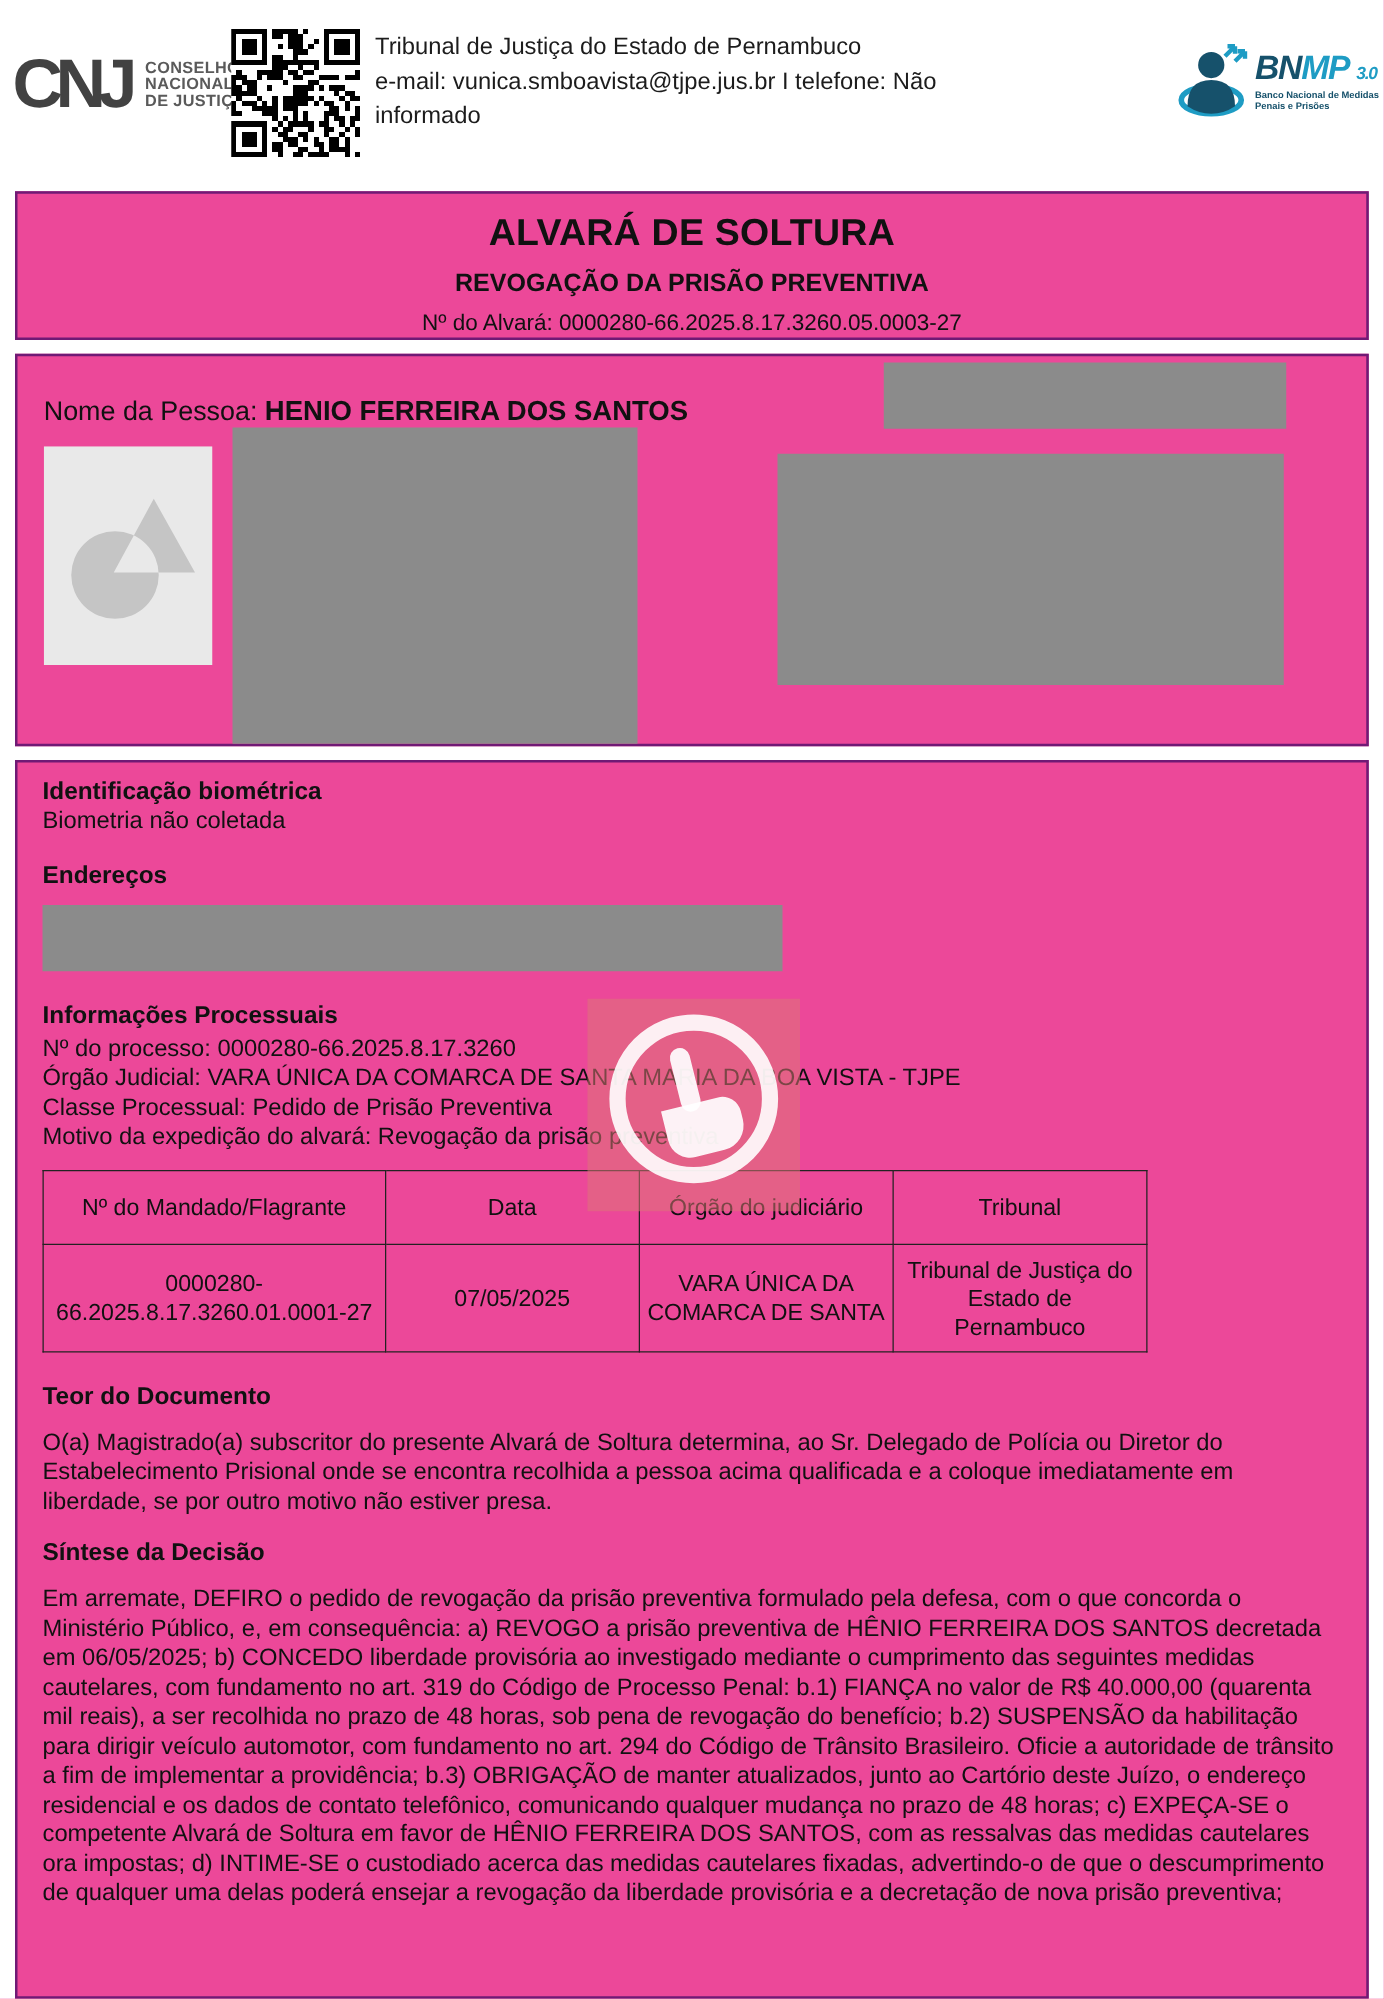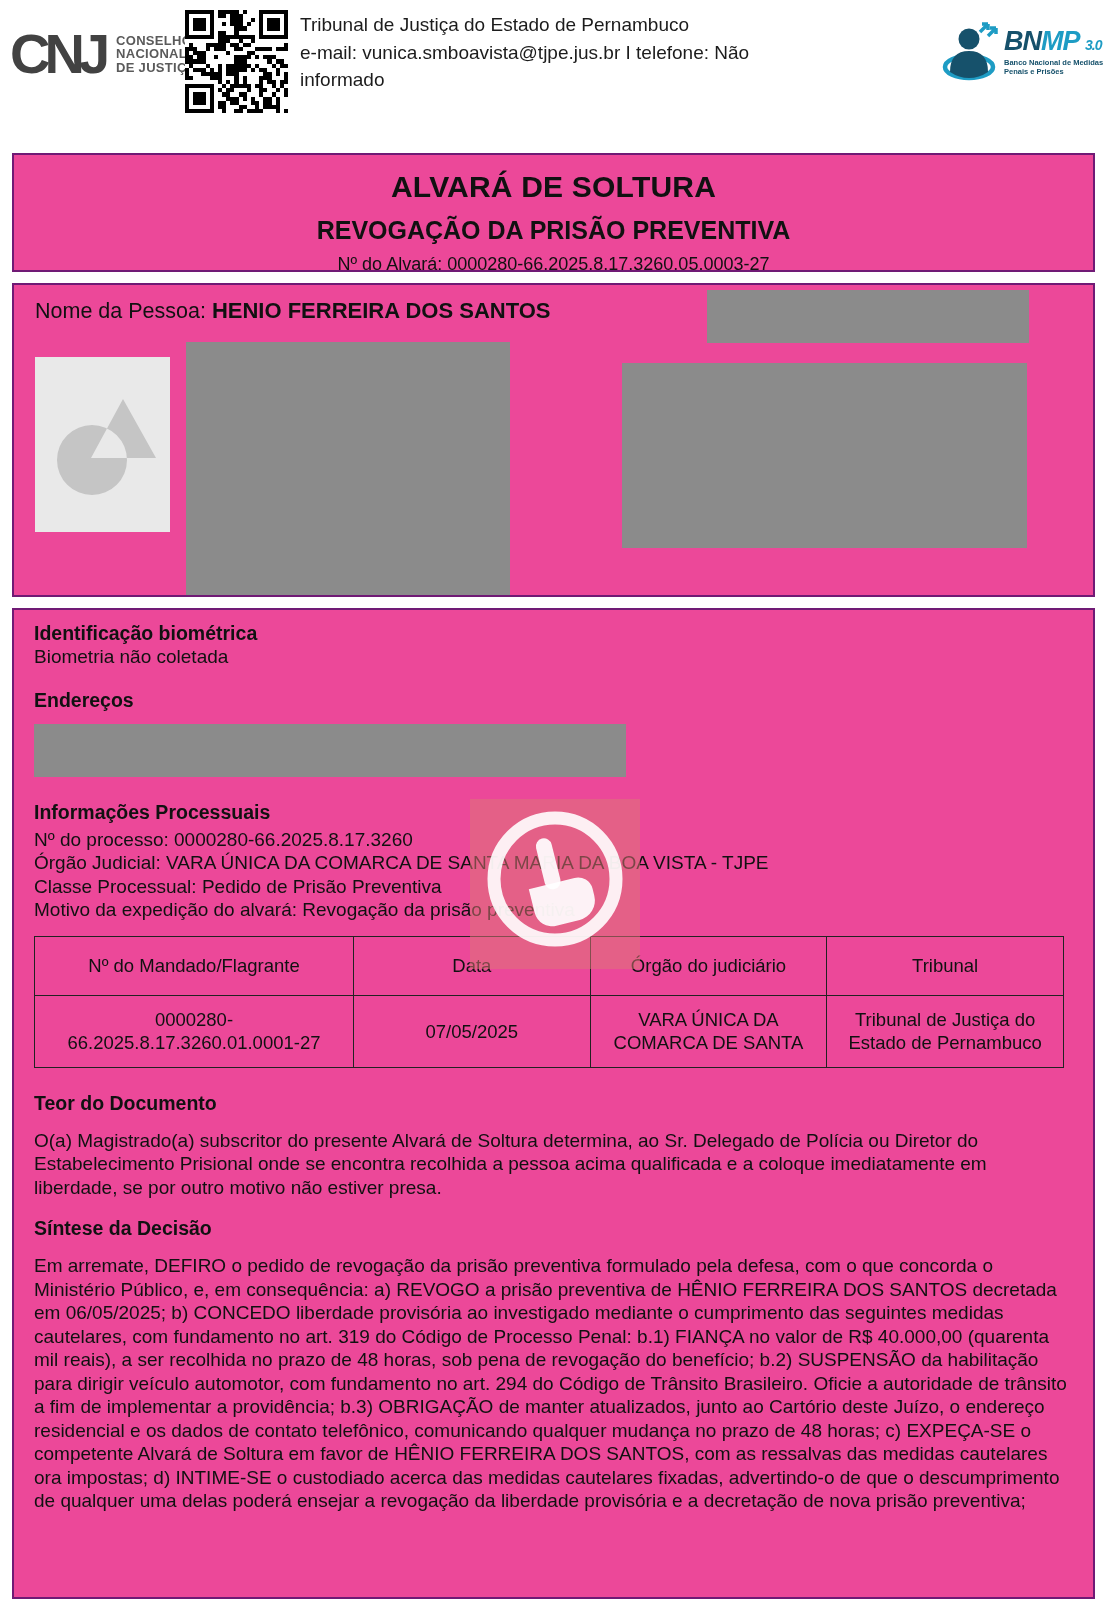--- a/index.html
+++ b/index.html
@@ -3,59 +3,59 @@
 <meta charset="utf-8">
 <style>
   html,body{margin:0;padding:0;}
   body{
     width:1107px;height:1599px;position:relative;overflow:hidden;
     background:#ffffff;color:#111;
     font-family:"Liberation Sans","DejaVu Sans",sans-serif;
     -webkit-font-smoothing:antialiased;
   }
   
-  .header-band{position:absolute;top:0;left:0;width:1057px;height:148px;}
+  .header-band{position:absolute;top:13px;left:0;width:1057px;height:148px;}
   .cnj-logo{position:absolute;left:10px;top:26px;display:flex;align-items:center;}
   .cnj-acronym{
     font-size:56px;font-weight:800;letter-spacing:-6px;color:#424242;
     line-height:56px;transform:scaleY(.98);
   }
   .cnj-lines{margin-left:12px;font-size:13px;line-height:13.5px;color:#5a5a5a;font-weight:600;letter-spacing:.3px;}
   .qr-box{position:absolute;left:185px;top:10px;width:103px;height:103px;}
   .court-info{position:absolute;left:300px;top:11px;width:478px;font-size:19px;line-height:27.5px;color:#1c1c1c;}
   .court-info .l2{letter-spacing:.1px;}
   .bnmp-logo{position:absolute;left:942px;top:22px;display:flex;align-items:flex-start;}
   .bnmp-text{margin-left:4px;margin-top:6px;}
   .bnmp-word{font-size:27px;font-weight:800;font-style:italic;line-height:26px;letter-spacing:-1px;}
   .bnmp-word .dark{color:#16516b;}
   .bnmp-word .teal{color:#1e9cc4;}
   .bnmp-ver{font-size:14px;font-weight:700;color:#1e9cc4;font-style:italic;}
   .bnmp-tag{font-size:7.5px;font-weight:700;color:#16516b;line-height:8.5px;margin-top:1px;width:110px;}
   
   .panel{position:absolute;left:12px;width:1083px;border:2px solid #701a75;background:#ec4899;box-sizing:border-box;}
   .panel-title{top:153px;height:119px;text-align:center;}
   .doc-title{font-size:30px;font-weight:bold;margin-top:15px;letter-spacing:.2px;}
-  .doc-subtitle{font-size:25px;font-weight:bold;margin-top:12px;}
+  .doc-subtitle{font-size:20px;font-weight:bold;margin-top:12px;}
   .doc-number{font-size:18px;margin-top:9px;}
   .panel-person{top:283px;height:314px;}
-  .person-name-row{position:absolute;left:21px;top:13px;font-size:21.5px;}
+  .person-name-row{position:absolute;left:21px;top:31px;font-size:21.5px;}
   .person-name-row b{font-size:22px;}
   .redact{position:absolute;background:#8b8b8b;}
   .redact-a{left:693px;top:5px;width:322px;height:53px;}
   .redact-b{left:172px;top:57px;width:324px;height:253px;}
   .redact-c{left:608px;top:78px;width:405px;height:185px;}
   .photo-ph{position:absolute;left:21px;top:72px;width:135px;height:175px;}
   .panel-details{top:608px;height:991px;padding:12px 20px;overflow:hidden;}
   .sec-h{font-size:19.5px;font-weight:bold;margin:0;}
   .sec-p{font-size:19px;margin:0;line-height:23.5px;}
   .addr-redact{width:592px;height:53px;background:#8b8b8b;margin-top:12px;}
   .mt20{margin-top:20px;} .mt24{margin-top:24px;} .mt26{margin-top:26px;}
   .mt14{margin-top:14px;} .mt18{margin-top:18px;} .mt4{margin-top:4px;}
   
-  table.mandados{border-collapse:collapse;margin-top:14px;width:1030px;table-layout:fixed;}
+  table.mandados{border-collapse:collapse;margin-top:14px;width:884px;table-layout:fixed;}
   table.mandados th,table.mandados td{
     border:1px solid #222;font-weight:normal;text-align:center;
     font-size:18.5px;line-height:23px;padding:8px 6px;vertical-align:middle;
   }
   table.mandados th{height:42px;}
   table.mandados td{height:55px;}
   col.c1{width:31%;} col.c2{width:23%;} col.c3{width:23%;} col.c4{width:23%;}
   
   .stamp{
     position:absolute;left:456px;top:189px;width:170px;height:170px;

